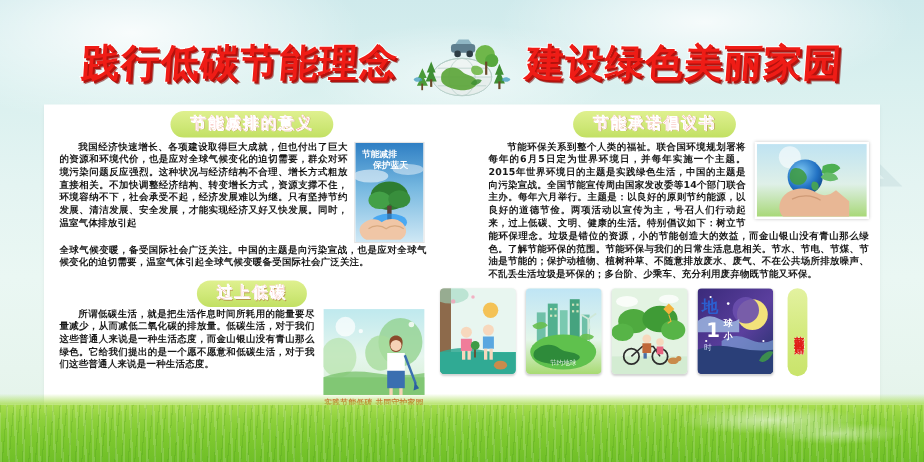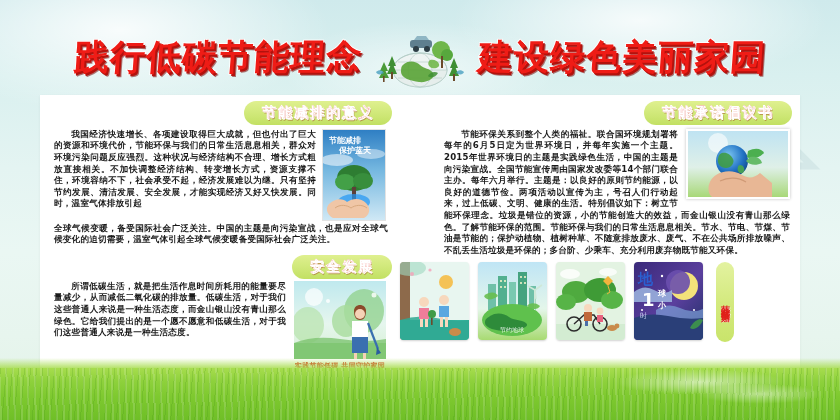--- a/index.html
+++ b/index.html
@@ -75,21 +75,21 @@
     background:linear-gradient(180deg,#dff08f 0%,#cfe878 55%,#c2e063 100%);
     border-radius:14px;
     padding:3px 18px 4px 18px;
     color:#e8201a;
     font-family:"DejaVu Sans","Liberation Sans",sans-serif;
     font-weight:bold;font-size:14px;letter-spacing:2px;
     text-shadow:1px 1px 0 #fff, 1.5px 1.5px 0 rgba(150,10,8,.35);
     -webkit-text-stroke:.4px #fff;
     white-space:nowrap;line-height:1.2;
   }
-  .pill-row{text-align:right;}
+  .pill-row{text-align:center;}
   .pill-row.left-pad{padding-left:18px;}
 
   
   .body-txt{
     font-family:"DejaVu Sans","Liberation Sans",sans-serif;
     color:#1a1a1a;font-weight:bold;
     font-size:8.6px;line-height:11.6px;
     text-align:justify;text-justify:inter-character;
     letter-spacing:.2px;
   }
@@ -223,29 +223,29 @@
             <ellipse cx="31" cy="48" rx="17" ry="13" fill="#2e7d32"></ellipse>
             <ellipse cx="22" cy="52" rx="10" ry="8" fill="#43a047"></ellipse>
             <ellipse cx="40" cy="51" rx="10" ry="8" fill="#388e3c"></ellipse>
             <rect x="29" y="57" width="4" height="13" fill="#5d4037"></rect>
 
             <ellipse cx="31" cy="72" rx="16" ry="8" fill="#2196f3" opacity=".7"></ellipse>
             <path d="M6 74c6-6 14-6 18-2 6-4 14-4 19 1 5 5 4 12-2 15H10c-6-3-8-10-4-14z" fill="#f0c6a6"></path>
             <path d="M12 78c5-4 12-3 16 0 4-3 11-4 16 0" fill="none" stroke="#d8a97f" stroke-width="1"></path>
           </svg>
 
-          <div class="body-txt indent">我国经济快速增长、各项建设取得巨大成就，但也付出了巨大的资源和环境代价，节能环保与我们的日常生活息息相关，群众对环境污染问题反应强烈。这种状况与经济结构不合理、增长方式粗放直接相关。不加快调整经济结构、转变增长方式，资源支撑不住，环境容纳不下，社会承受不起，经济发展难以为继。只有坚持节约发展、清洁发展、安全发展，才能实现经济又好又快发展。同时，温室气体排放引起</div>
+          <div class="body-txt indent">我国经济快速增长、各项建设取得巨大成就，但也付出了巨大的资源和环境代价，也是应对全球气候变化的迫切需要，群众对环境污染问题反应强烈。这种状况与经济结构不合理、增长方式粗放直接相关。不加快调整经济结构、转变增长方式，资源支撑不住，环境容纳不下，社会承受不起，经济发展难以为继。只有坚持节约发展、清洁发展、安全发展，才能实现经济又好又快发展。同时，温室气体排放引起</div>
         </div>
 
         <div class="sec1-wide">
           <div class="body-txt">全球气候变暖，备受国际社会广泛关注。中国的主题是向污染宣战，也是应对全球气候变化的迫切需要，温室气体引起全球气候变暖备受国际社会广泛关注。</div>
         </div>
 
         <div class="pill-row left-pad" style="margin-top:9px;">
-          <span class="pill">安全发展</span>
+          <span class="pill">过上低碳</span>
         </div>
 
         <div class="sec2">
           <div style="float:right;width:92px;margin:0 2px 0 8px;">
             <svg class="thumb2" style="float:none;margin:0;" viewBox="0 0 92 78">
               <defs>
                 <linearGradient id="ill" x1="0" y1="0" x2="0" y2="1">
                   <stop offset="0%" stop-color="#bfe9ee"></stop>
                   <stop offset="55%" stop-color="#e6f6ee"></stop>
                   <stop offset="100%" stop-color="#d4efd0"></stop>

